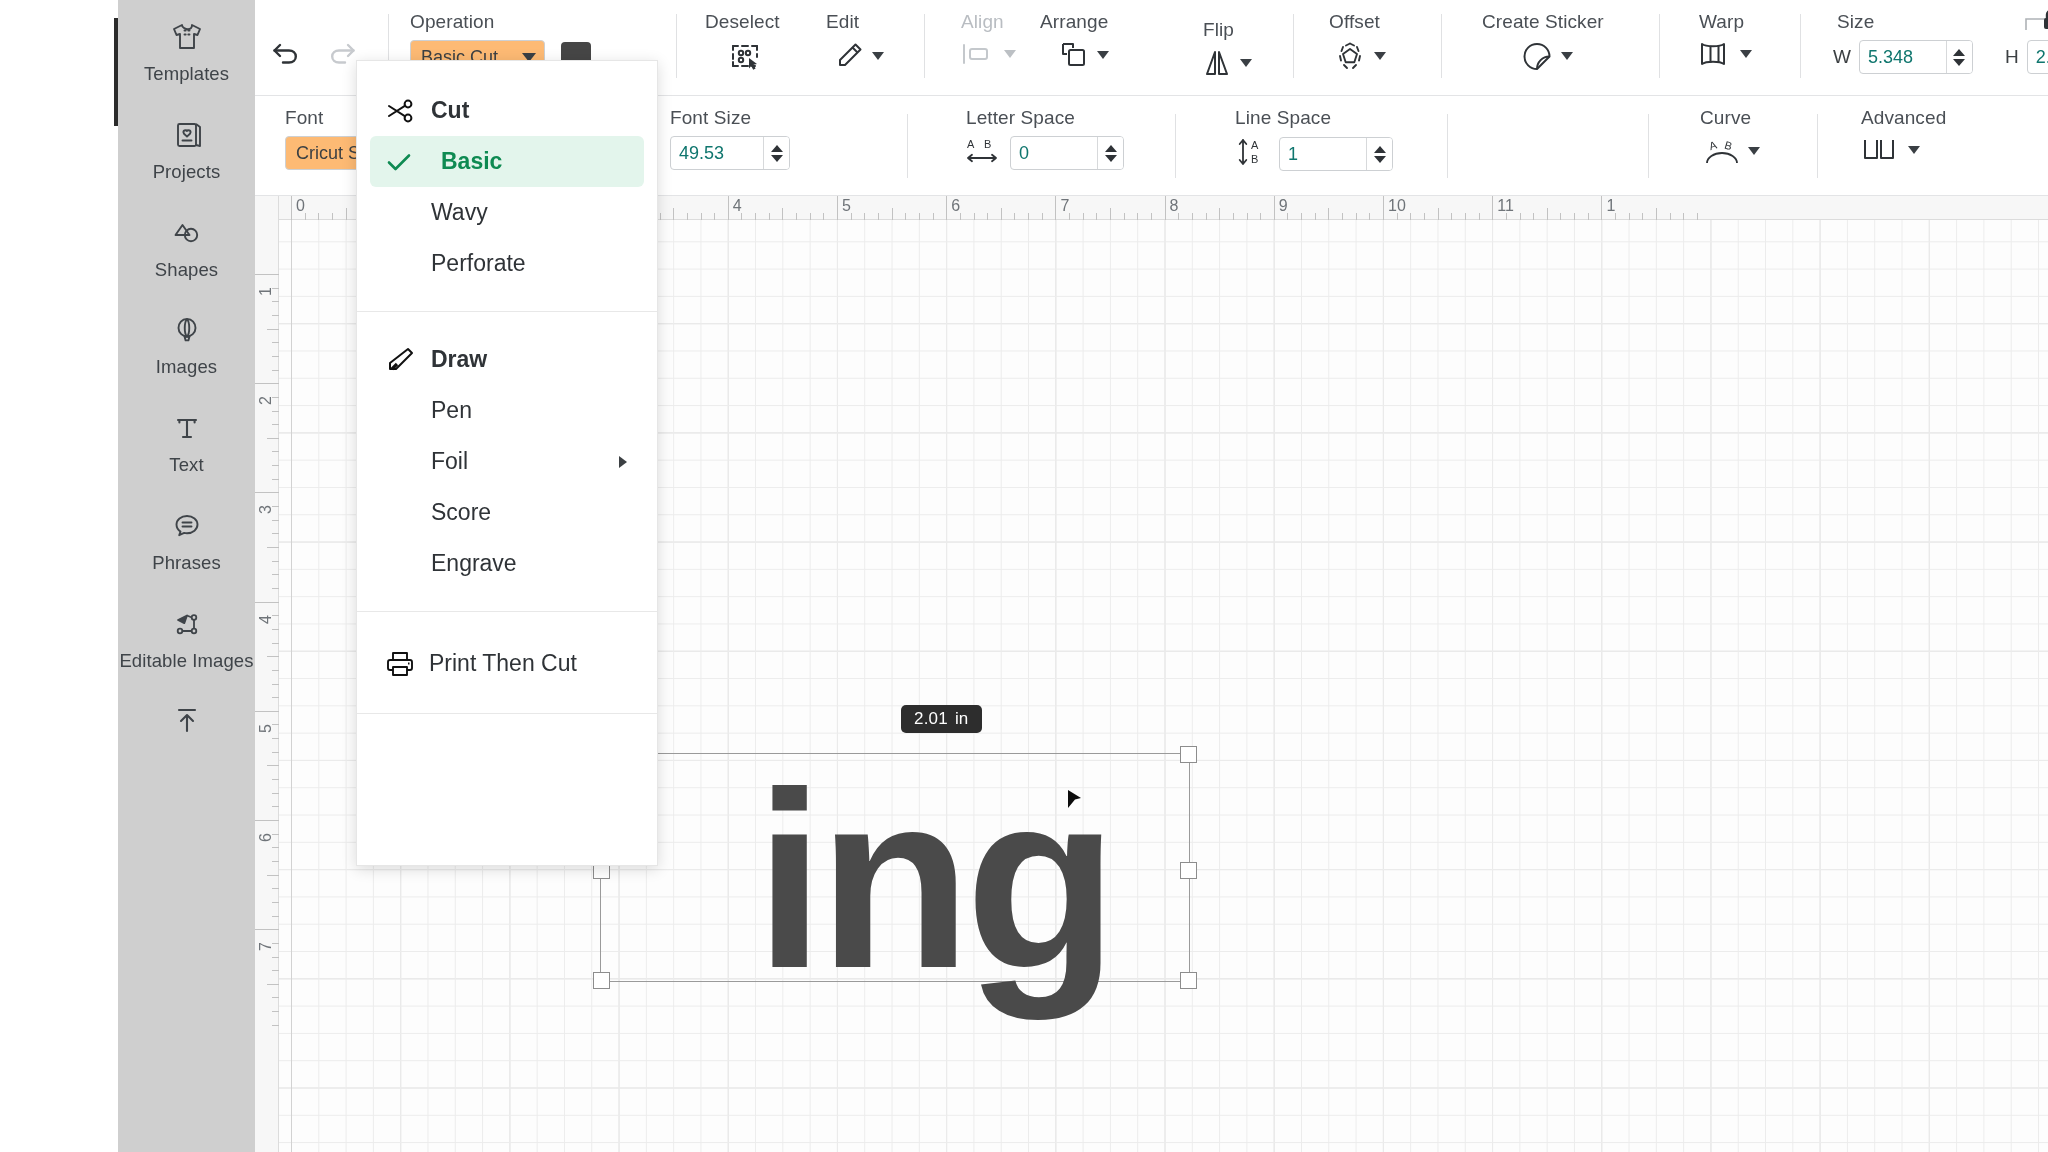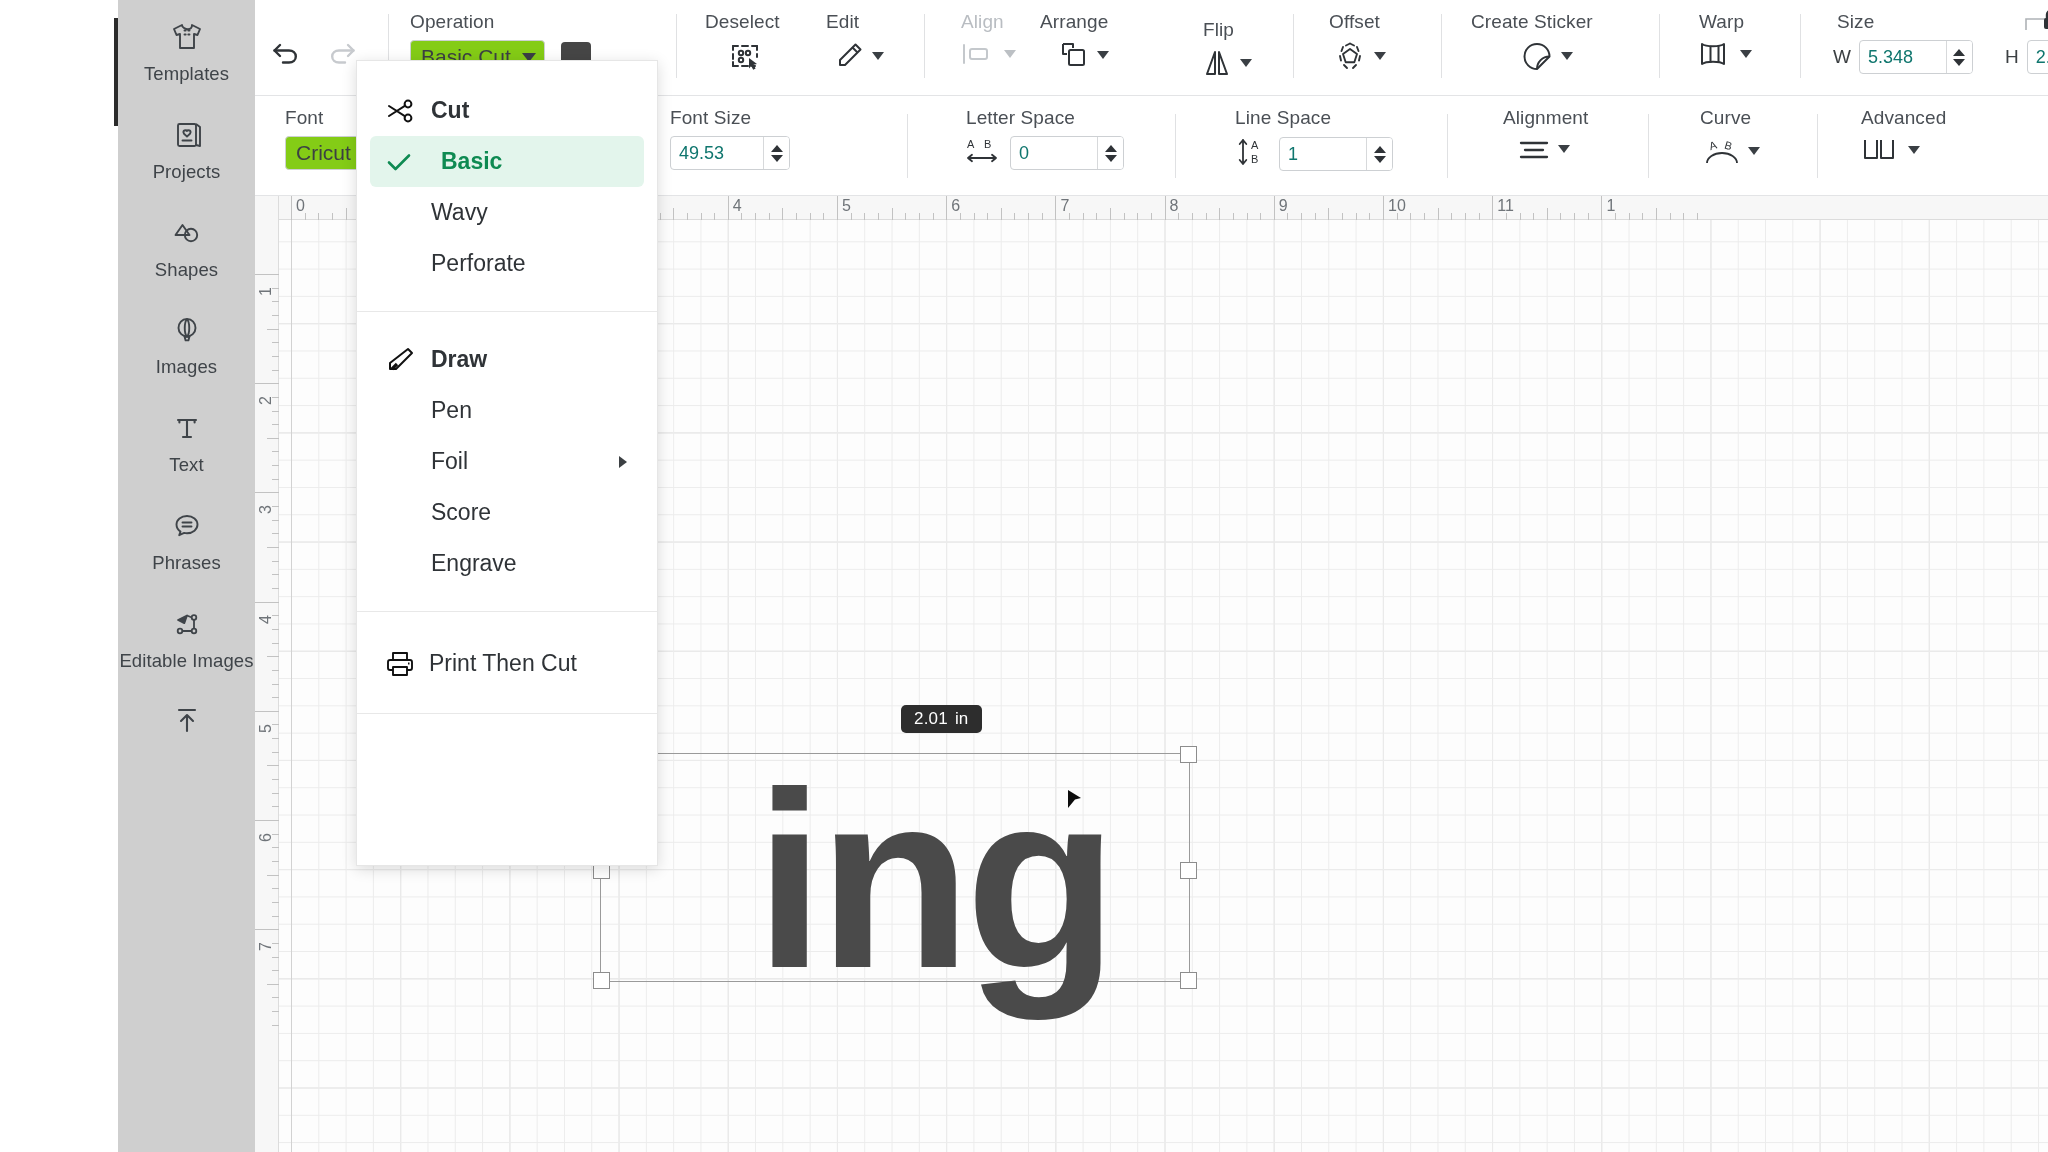--- a/index.html
+++ b/index.html
@@ -62,22 +62,22 @@
            border-right: 6.5px solid transparent; border-top: 8px solid #3a3f44;
            margin-left: 7px; }
   .caret.dim { border-top-color: #bcc0c4; }
 
   .icon-btn { display: flex; align-items: center; cursor: pointer; }
   .icon-btn svg { display: block; }
 
   
   .sel {
     width: 135px; height: 34px; border: 1px solid #cdd0d3; border-radius: 4px;
-    background: #84cc16; display: flex; align-items: center; justify-content: space-between;
-    padding: 0 8px 0 10px; font-size: 21px; color: #3c4043; cursor: pointer;
+    background: #fdba74; display: flex; align-items: center; justify-content: space-between;
+    padding: 0 8px 0 10px; font-size: 18px; color: #3c4043; cursor: pointer;
   }
   .sel .tri { width:0;height:0;border-left:7px solid transparent;border-right:7px solid transparent;
               border-top:9px solid #3a3f44; }
   .swatch { width: 30px; height: 30px; border-radius: 4px; background: #464646; cursor: pointer; }
 
   
   .numwrap { display: flex; align-items: stretch; height: 34px;
              border: 1px solid #cdd0d3; border-radius: 4px; overflow: hidden; background:#fff; }
   .numwrap input {
     border: none; outline: none; font-size: 18px; color: #0f766e;
@@ -380,21 +380,21 @@
             <path d="M17 9l7 5-2.7 8.2h-8.6L10 14z"></path>
             <path d="M17 3.5l4 2M24 7l1.5 4M27 16l-1 4.5M23 25l-3 3M14 28l-3-3M8 20.5L7 16M8.5 11L10 7M13 5.5l4-2" stroke-linecap="round"></path>
           </svg>
         </span>
         <span class="caret"></span>
       </div>
     </div>
     <div class="vdiv" style="left:1186px;"></div>
 
     <div class="tb-group" style="left:1205px;width:190px;">
-      <div class="tb-cap" style="left:11px;">Create Sticker</div>
+      <div class="tb-cap" style="left:22px;">Create Sticker</div>
       <div class="tb-row" style="left:60px;">
         <span class="icon-btn">
           <svg width="34" height="32" viewBox="0 0 34 32" fill="none" stroke="#2f3337" stroke-width="2" stroke-linejoin="round">
             <path d="M17 4c7 0 12.5 5.5 12.5 12.5L17 29C10 29 4.5 23.5 4.5 16.5S10 4 17 4z"></path>
             <path d="M29.5 16.5c-7 0-12.5 5.5-12.5 12.5"></path>
           </svg>
         </span>
         <span class="caret"></span>
       </div>
     </div>
@@ -503,31 +503,20 @@
           <input style="width: 86px;" value="1">
           <span class="stepper">
             <span class="up"></span>
               <span class="dn"></span>
           </span>
         </span>
       </div>
     </div>
     <div class="vdiv" style="left:1192px;top:18px;"></div>
 
-    <div class="tb-group" style="left:1212px;width:180px;">
-      <div class="tb-cap" style="left:36px;">Alignment</div>
-      <div class="tb-row" style="left:50px;">
-        <span class="icon-btn">
-          <svg width="34" height="26" viewBox="0 0 34 26" fill="none" stroke="#2f3337" stroke-width="2.3" stroke-linecap="round">
-            <path d="M4 7h26M8 14h18M4 21h26"></path>
-          </svg>
-        </span>
-        <span class="caret"></span>
-      </div>
-    </div>
     <div class="vdiv" style="left:1393px;top:18px;"></div>
 
     <div class="tb-group" style="left:1412px;width:150px;">
       <div class="tb-cap" style="left:33px;">Curve</div>
       <div class="tb-row" style="left:36px;">
         <span class="icon-btn">
           <svg width="38" height="30" viewBox="0 0 38 30" fill="none" stroke="#2f3337" stroke-width="1.8">
             <text x="7" y="13" font-size="11" fill="#2f3337" stroke="none" transform="rotate(-17 11 12)" font-family="Liberation Sans, sans-serif">A</text>
             <text x="21" y="13" font-size="11" fill="#2f3337" stroke="none" transform="rotate(17 23 12)" font-family="Liberation Sans, sans-serif">B</text>
             <path d="M4 27a15 10 0 0130 0" fill="none"></path>

